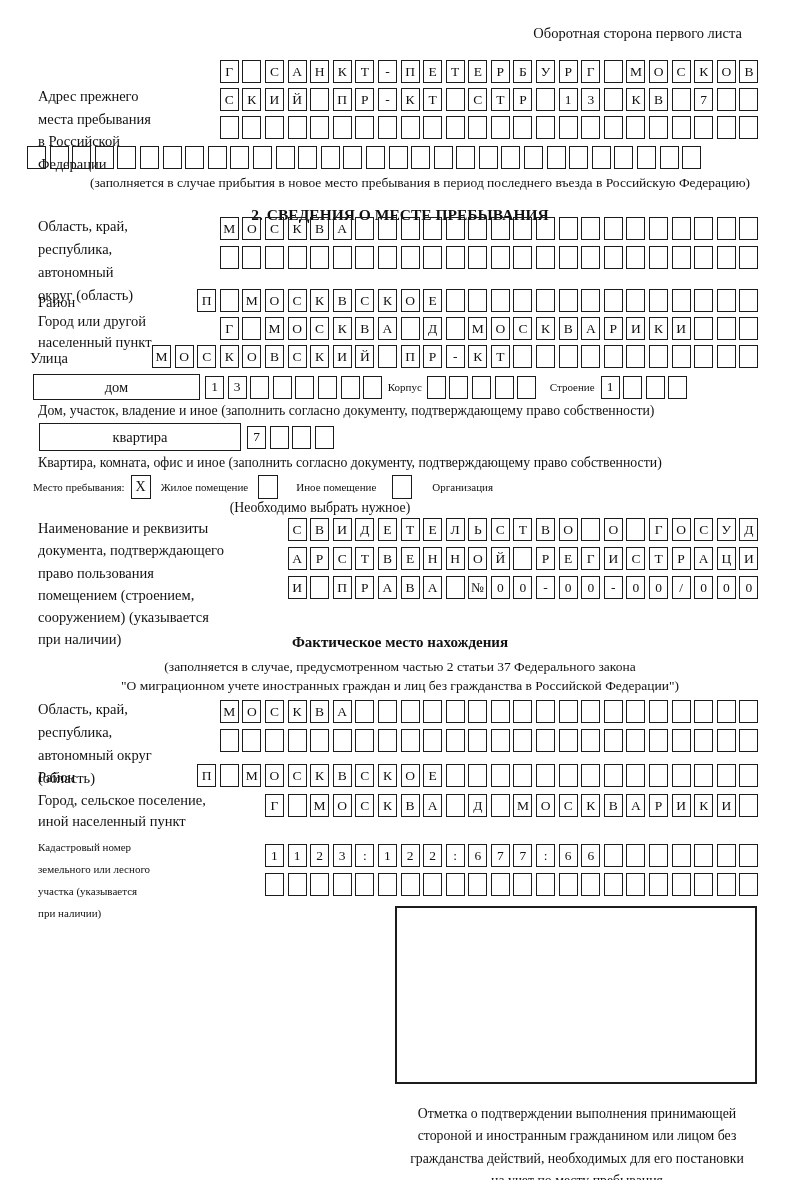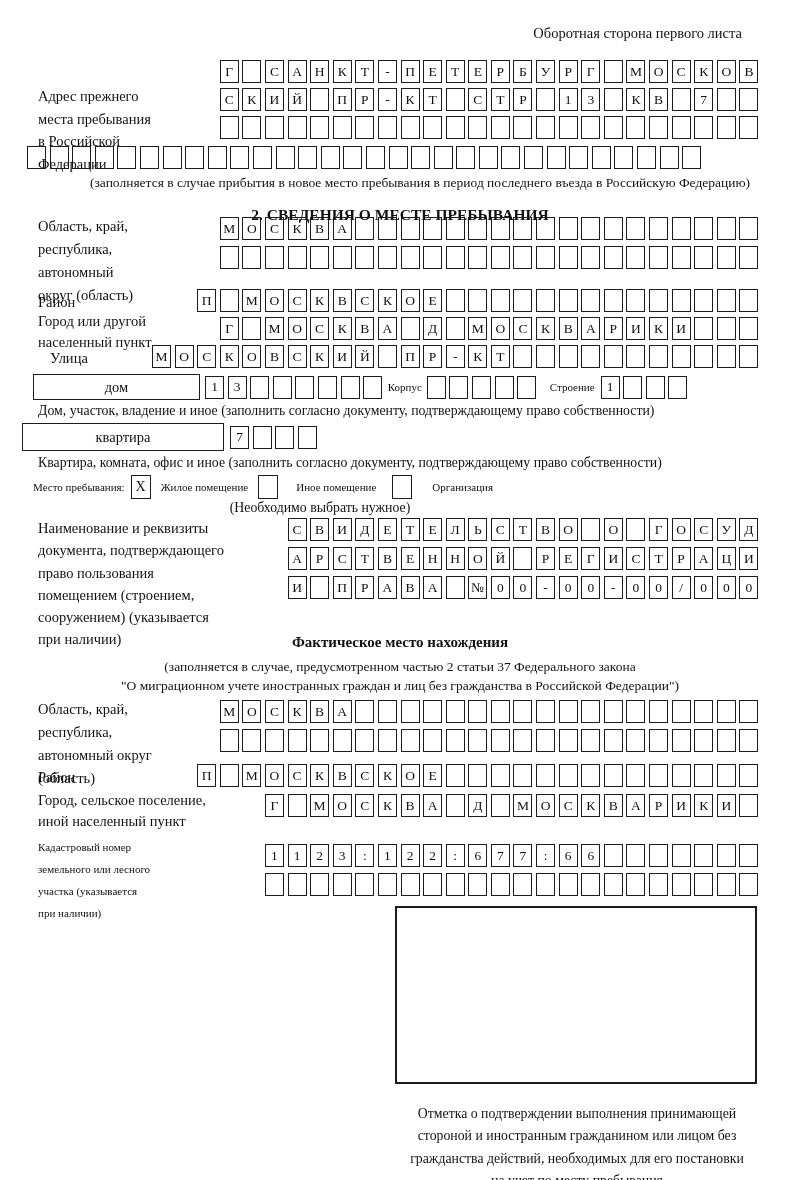--- a/index.html
+++ b/index.html
@@ -253,21 +253,21 @@
     <span class="cell">А</span>
     <span class="cell">Р</span>
     <span class="cell">И</span>
     <span class="cell">К</span>
     <span class="cell">И</span>
     <span class="cell"></span>
     <span class="cell"></span>
     <span class="cell"></span>
   </div>
 
-<div class="abs lbl" style="top:347px;left:50px;">Улица</div>
+<div class="abs lbl" style="top:347px;left:30px;">Улица</div>
 <div class="boxrow r38" style="top:345px;">
     <span class="cell">М</span>
     <span class="cell">О</span>
     <span class="cell">С</span>
     <span class="cell">К</span>
     <span class="cell">О</span>
     <span class="cell">В</span>
     <span class="cell">С</span>
     <span class="cell">К</span>
     <span class="cell">И</span>
@@ -314,21 +314,21 @@
   <span class="inline-lbl" style="margin-left:10px;">Строение</span>
   <span style="display:inline-flex;margin-left:6px;">
       <span class="cell">1</span>
       <span class="cell"></span>
       <span class="cell"></span>
       <span class="cell"></span>
     </span>
 </div>
 <div class="abs cap" style="top:403px;left:38px;">Дом, участок, владение и иное (заполнить согласно документу, подтверждающему право собственности)</div>
 
-<div class="boxrow" style="top:423px;left:22px;align-items:center;">
+<div class="boxrow" style="top:423px;left:39px;align-items:center;">
   <span class="widebox" style="width:200px;height:26px;">квартира</span>
   <span style="display:inline-flex;margin-left:6px;">
       <span class="cell">7</span>
       <span class="cell"></span>
       <span class="cell"></span>
       <span class="cell"></span>
     </span>
 </div>
 <div class="abs cap" style="top:455px;left:38px;">Квартира, комната, офис и иное (заполнить согласно документу, подтверждающему право собственности)</div>
 

